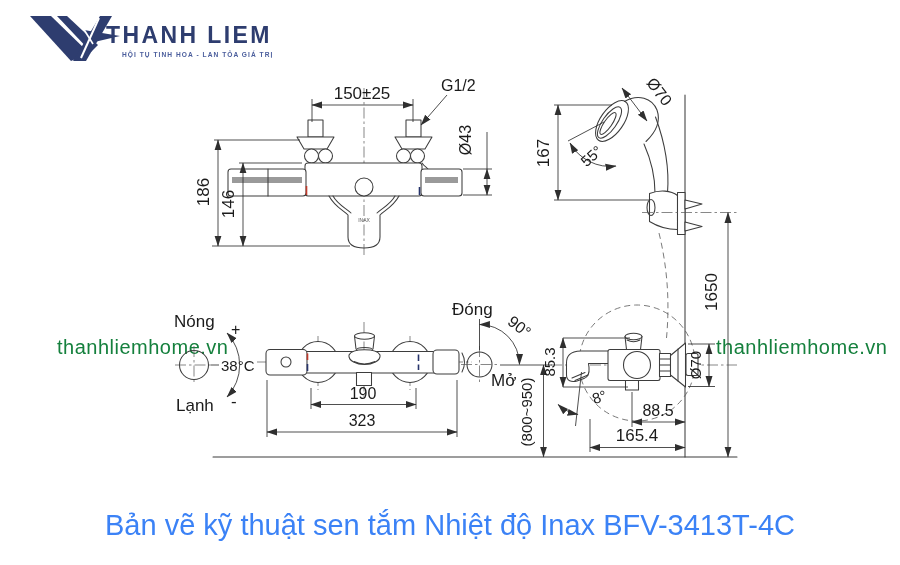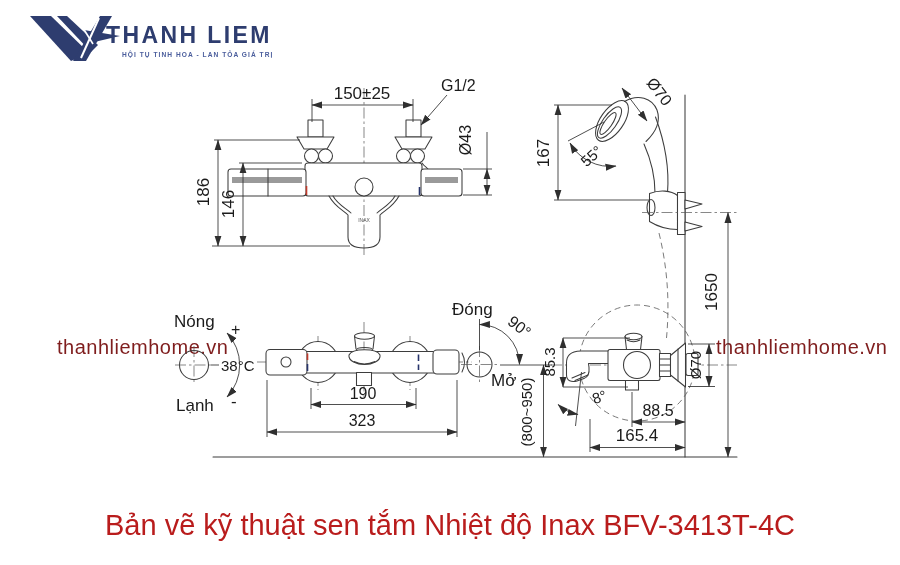--- a/index.html
+++ b/index.html
@@ -1,28 +1,28 @@
 <!DOCTYPE html>
 <html><head>
 <meta charset="utf-8">
 <style>
   html,body{margin:0;padding:0;background:#ffffff;}
   .stage{position:relative;width:900px;height:565px;background:#fff;overflow:hidden;
          font-family:"Liberation Sans",sans-serif;}
-  .wm{position:absolute;z-index:0;font-size:20px;color:#7f1d1d;letter-spacing:.5px;white-space:nowrap;}
+  .wm{position:absolute;z-index:0;font-size:20px;color:#15803d;letter-spacing:.5px;white-space:nowrap;}
   .wm-left{left:57px;top:336px;}
   .wm-right{left:716px;top:336px;}
   .logo{position:absolute;left:0;top:0;width:300px;height:80px;z-index:2;text-align:right;}
   .logo-name{position:absolute;left:106px;top:22px;font-size:23px;font-weight:600;
              letter-spacing:2.4px;color:#2e3d6f;white-space:nowrap;}
   .logo-tag{position:absolute;left:122px;top:51px;font-size:6.6px;font-weight:700;
             letter-spacing:1.05px;color:#4a5d9c;white-space:nowrap;}
   .logo-mark{position:absolute;left:0;top:0;}
   .caption{position:absolute;left:0;top:509px;width:900px;text-align:center;z-index:2;
-           font-size:29px;color:#b91c1c;white-space:nowrap;}
+           font-size:29px;color:#3b82f6;white-space:nowrap;}
   svg.draw{position:absolute;left:0;top:0;z-index:1;}
   .ln{fill:none;stroke:#3d3d3d;stroke-width:1.05;stroke-linejoin:round;stroke-linecap:round;}
   .fw{fill:#ffffff;stroke:#3d3d3d;stroke-width:1.05;stroke-linejoin:round;}
   .gb{fill:#9a9a9a;stroke:none;}
   .dim{fill:none;stroke:#2f2f2f;stroke-width:.85;}
   .cl{fill:none;stroke:#555;stroke-width:.7;stroke-dasharray:11 3 2.5 3;}
   .dsh{fill:none;stroke:#585858;stroke-width:.8;stroke-dasharray:6 4;}
   .t{fill:#1b1b1b;font-family:"Liberation Sans",sans-serif;}
   .s15{font-size:15px;} .s16{font-size:16px;} .s17{font-size:17px;} .s5{font-size:5px;fill:#555;}
   .hot{stroke:#c03a2b;stroke-width:1.6;} .cold{stroke:#27346b;stroke-width:1.6;}

